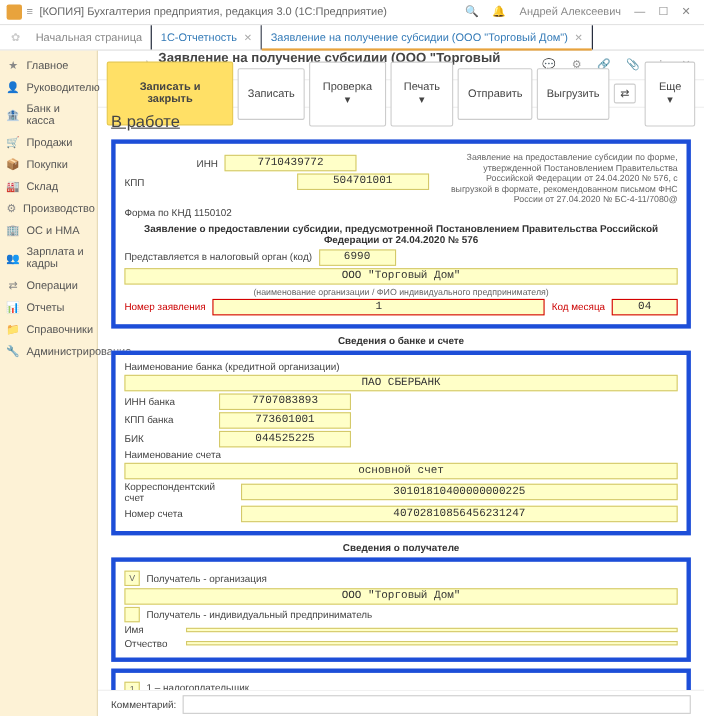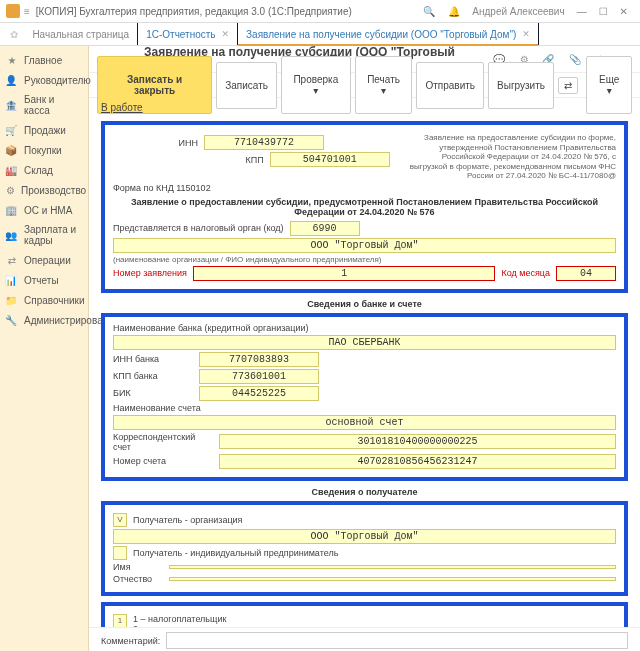--- a/index.html
+++ b/index.html
@@ -22,30 +22,30 @@
 .main{flex:1;display:flex;flex-direction:column;overflow:hidden}
 .docbar{height:26px;display:flex;align-items:center;padding:0 8px;gap:6px;border-bottom:1px solid #eee}
 .docbar .nav{color:#888}
 .docbar h1{font-size:12px;font-weight:bold;margin:0;color:#444;flex:1}
 .docbar .ricon{color:#999;padding:0 4px}
 .toolbar{height:24px;display:flex;align-items:center;padding:0 8px;gap:4px;border-bottom:1px solid #eee}
 .btn{border:1px solid #ccc;background:#fff;border-radius:2px;padding:17px 8px;font-size:10px;color:#444;cursor:pointer}
 .btn.primary{background:#ffe066;border-color:#e6c84d;font-weight:bold}
 .btn.icon{padding:2px 5px}
 .toolbar .spacer{flex:1}
-.status{padding:4px 12px;font-size:10px;text-decoration:underline;color:#444}
+.status{padding:4px 12px;font-size:15px;text-decoration:underline;color:#444}
 .formwrap{flex:1;overflow:auto;padding:4px 12px 4px 12px}
 .formbox{border:4px solid #1d4ed8;padding:6px 8px;margin-bottom:6px;background:#fff}
 .row{display:flex;align-items:center;gap:6px;margin:2px 0}
 .lbl{font-size:9px;color:#444}
 .yinput{font-family:"Courier New",monospace;font-size:10px;text-align:center;background:#ffffc8;border:1px solid #d4c96a;padding:1px 4px;color:#333}
 .rinput{font-family:"Courier New",monospace;font-size:10px;text-align:center;background:#ffffc8;border:1px solid #d40000;padding:1px 4px;color:#333}
 .note{font-size:8px;color:#666;text-align:right;line-height:1.2}
 .sect-title{text-align:center;font-weight:bold;font-size:9px;margin:4px 0}
-.sub{font-size:8px;color:#666;text-align:left}
+.sub{font-size:8px;color:#666;text-align:center}
 .wide{flex:1}
 .cb{width:12px;height:12px;border:1px solid #d4c96a;background:#ffffc8;display:inline-flex;align-items:center;justify-content:center;font-size:8px;color:#666}
 .commentrow{display:flex;align-items:center;gap:6px;padding:4px 12px;border-top:1px solid #eee}
 .commentrow input{flex:1;border:1px solid #ccc;padding:2px;font-size:10px}
 </style>
 </head>
 <body>
 
 <div class="titlebar">
   <span class="logo"></span>
@@ -158,21 +158,21 @@
 
     <div class="formwrap">
 
       <div class="formbox">
         <div class="row" style="justify-content:space-between;align-items:flex-start">
           <div style="width:55%">
             <div class="row" style="justify-content:center">
                 <span class="lbl">ИНН</span>
                 <span class="yinput" style="width:110px">7710439772</span>
               </div>
-            <div class="row" style="justify-content:flex-end">
+            <div class="row" style="justify-content:space-between">
                 <span class="lbl">КПП</span>
                 <span class="yinput" style="width:110px">504701001</span>
               </div>
           </div>
           <div class="note" style="width:42%">Заявление на предоставление субсидии по форме, утвержденной Постановлением Правительства Российской Федерации от 24.04.2020 № 576, с выгрузкой в формате, рекомендованном письмом ФНС России от 27.04.2020 № БС-4-11/7080@</div>
         </div>
         <div class="lbl" style="margin-top:0">Форма по КНД 1150102</div>
         <div class="sect-title">Заявление о предоставлении субсидии, предусмотренной Постановлением Правительства Российской Федерации от 24.04.2020 № 576</div>
         <div class="row">
             <span class="lbl">Представляется в налоговый орган (код)</span>

